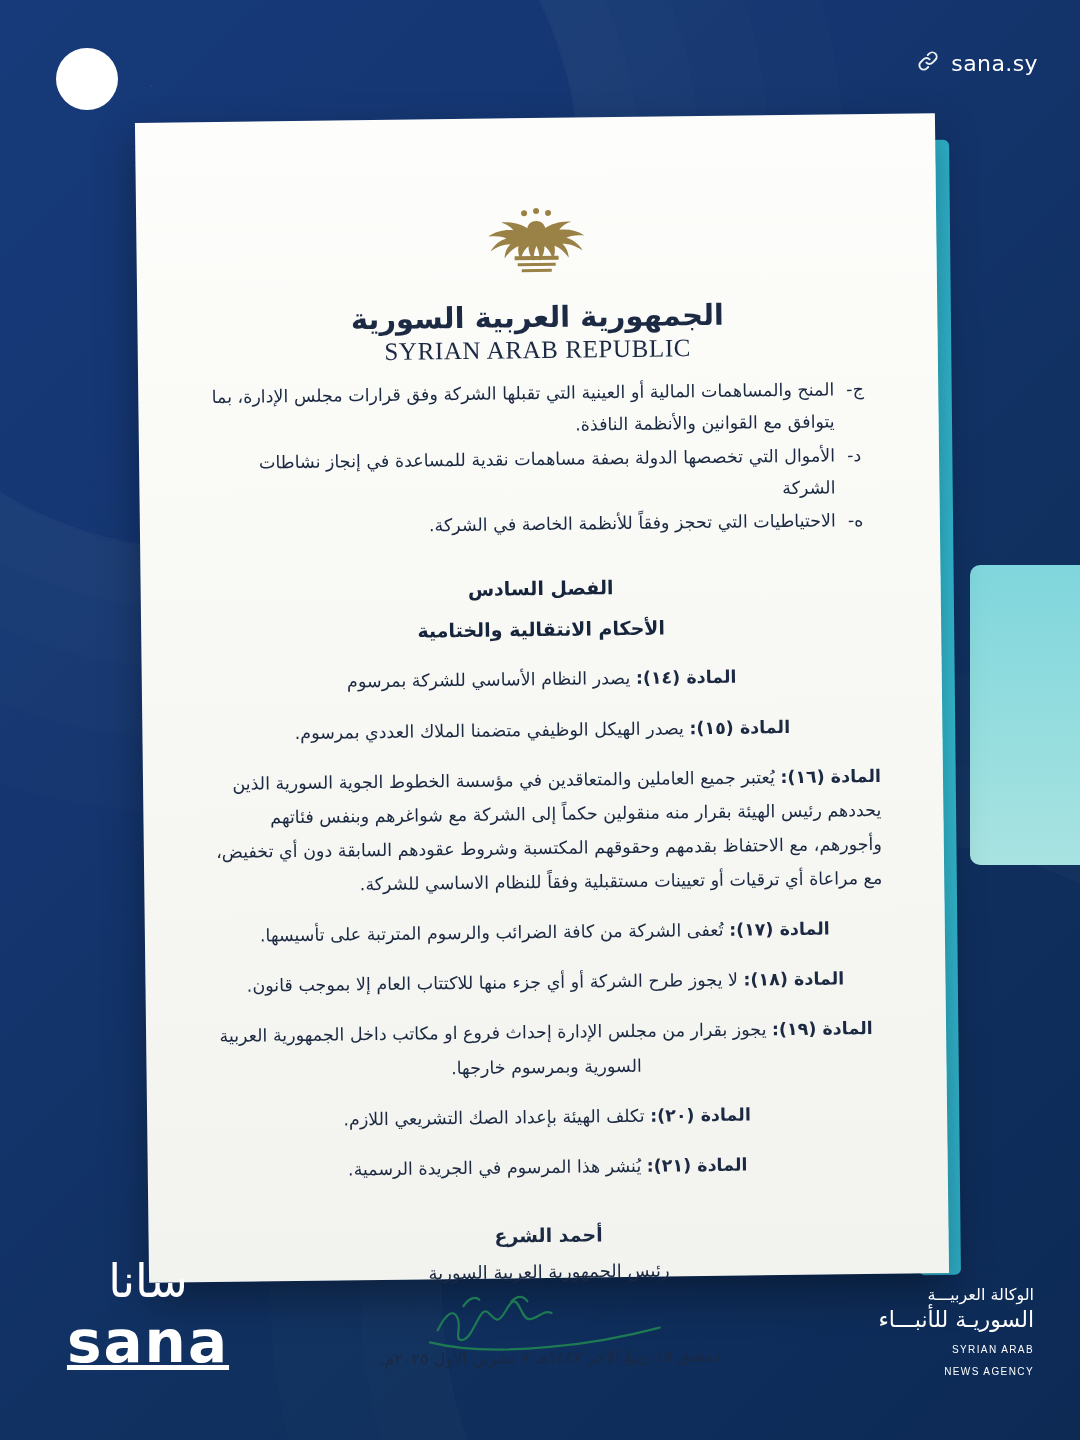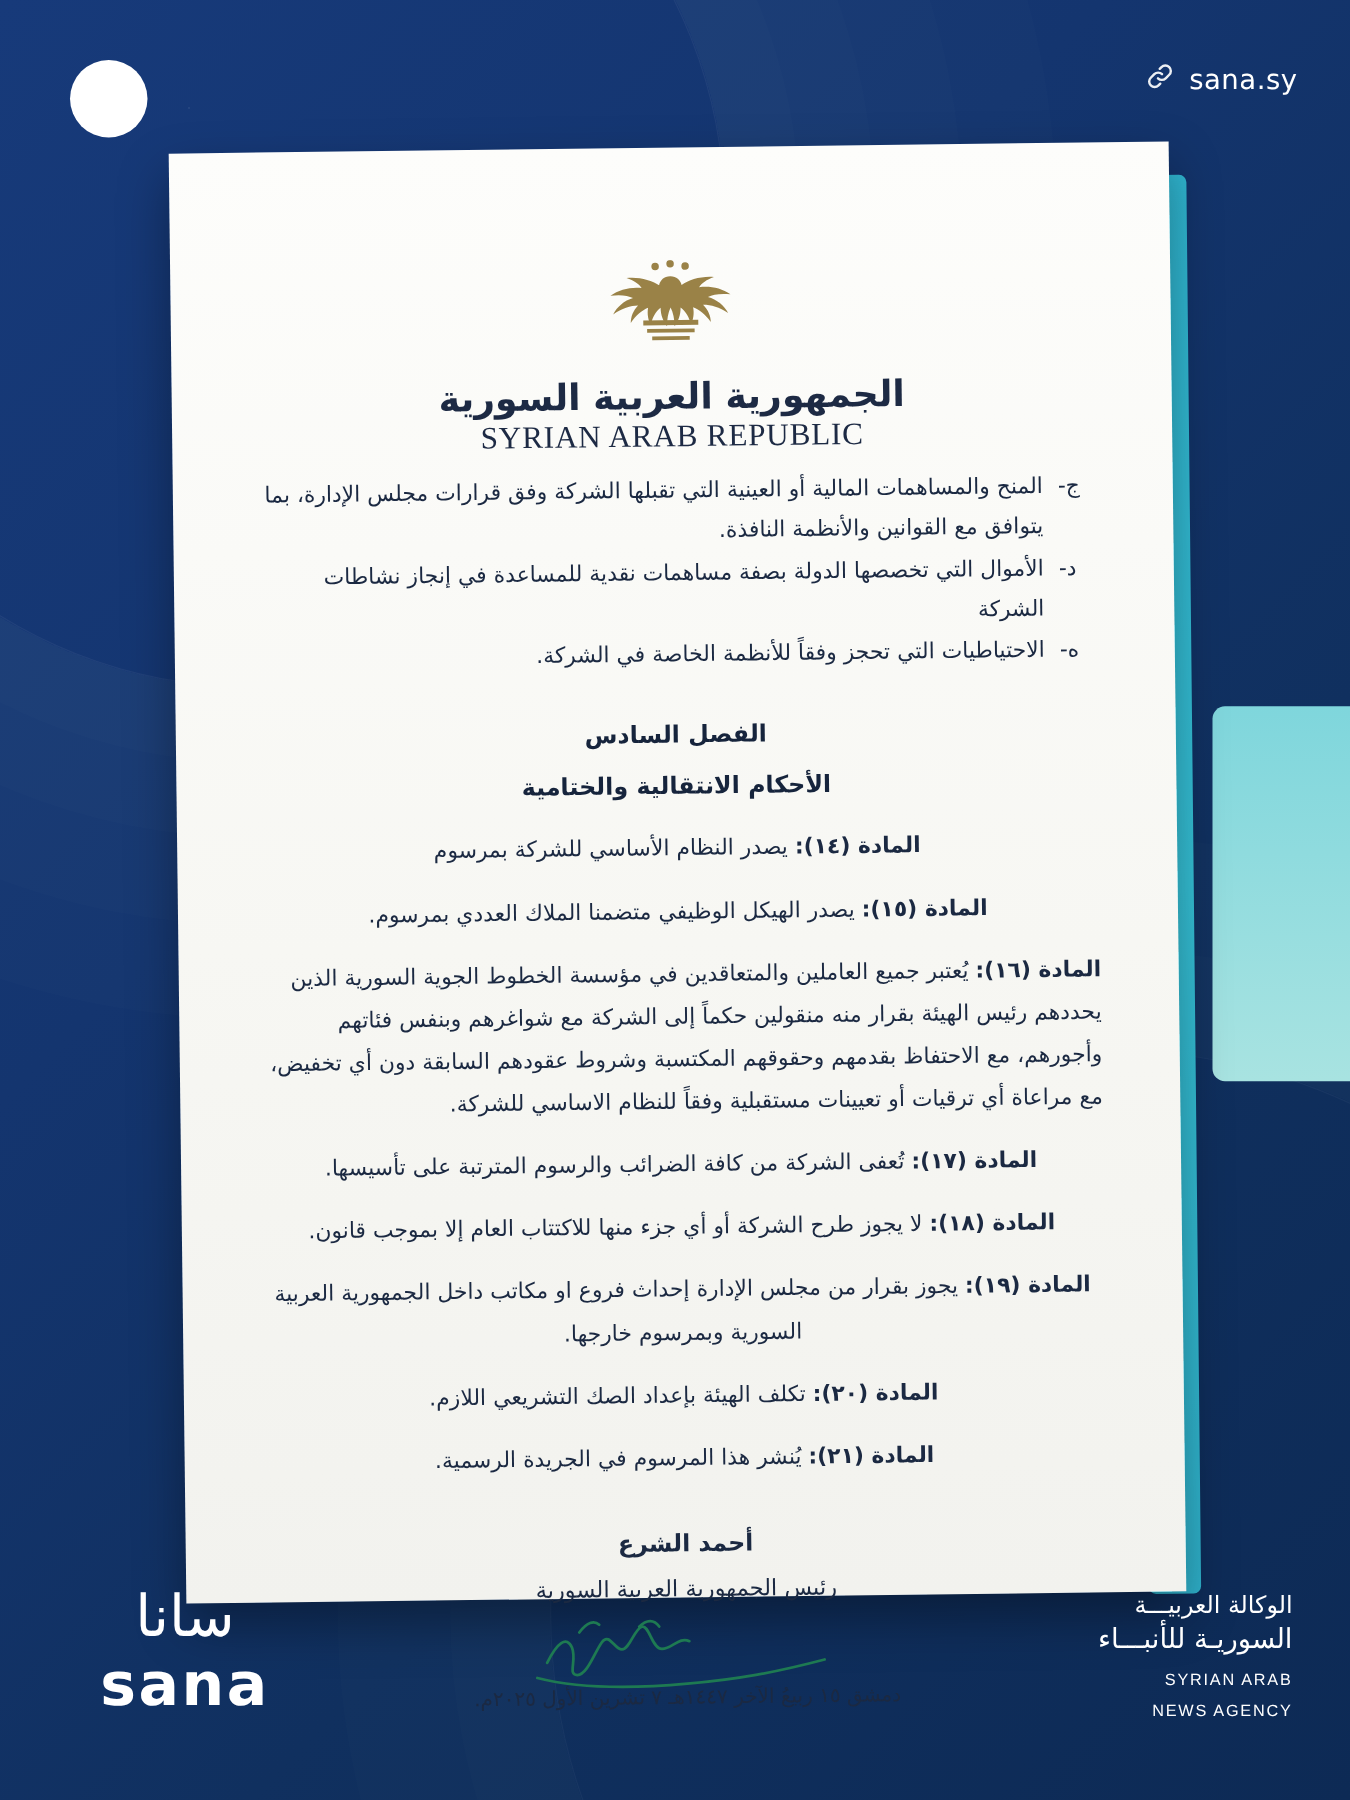--- a/index.html
+++ b/index.html
@@ -141,23 +141,23 @@
   
   .sana-logo {
     position: absolute; left: 58px; bottom: 64px;
     width: 180px; color: #fff;
   }
   .sana-logo .ar { display:block; text-align:center; }
   .agency {
     position: absolute; right: 46px; bottom: 62px;
     text-align: right; color: #ffffff; line-height: 1.35;
   }
-  .agency .ar1 { font-size: 19px; letter-spacing: 2px; }
+  .agency .ar1 { font-size: 16px; letter-spacing: 2px; }
   .agency .ar2 { font-size: 22px; letter-spacing: 2px; }
-  .agency .en { font-size: 13px; letter-spacing: 1.4px; margin-top: 8px; direction: ltr; font-family:"Liberation Sans",sans-serif; }
+  .agency .en { font-size: 10px; letter-spacing: 1.4px; margin-top: 8px; direction: ltr; font-family:"Liberation Sans",sans-serif; }
 </style>
 </head>
 <body>
 
 <div class="rings"></div>
 <div class="rings2"></div>
 <div class="dot-circle"></div>
 
 <div class="site-handle">
   <span class="link-icon">
@@ -248,21 +248,21 @@
         </svg>
       </div>
       <div class="date-line">دمشق ١٥ ربيعُ الآخر ١٤٤٧هـ ٧ تشرين الأول ٢٠٢٥م.</div>
     </div>
 
   </div>
 </div>
 
 <div class="sana-logo">
   <span class="ar" style="font-size:46px;letter-spacing:4px;">سانا</span>
-  <span class="ar" style="font-size:48px;font-weight:700;letter-spacing:2px;direction:ltr;">sana</span>
+  <span class="ar" style="font-size:58px;font-weight:700;letter-spacing:2px;direction:ltr;text-decoration:underline;">sana</span>
 </div>
 
 <div class="agency">
   <div class="ar1">الوكالة العربيـــة</div>
   <div class="ar2">السوريـة للأنبـــاء</div>
   <div class="en">SYRIAN ARAB</div>
   <div class="en">NEWS AGENCY</div>
 </div>
 
 </body></html>

